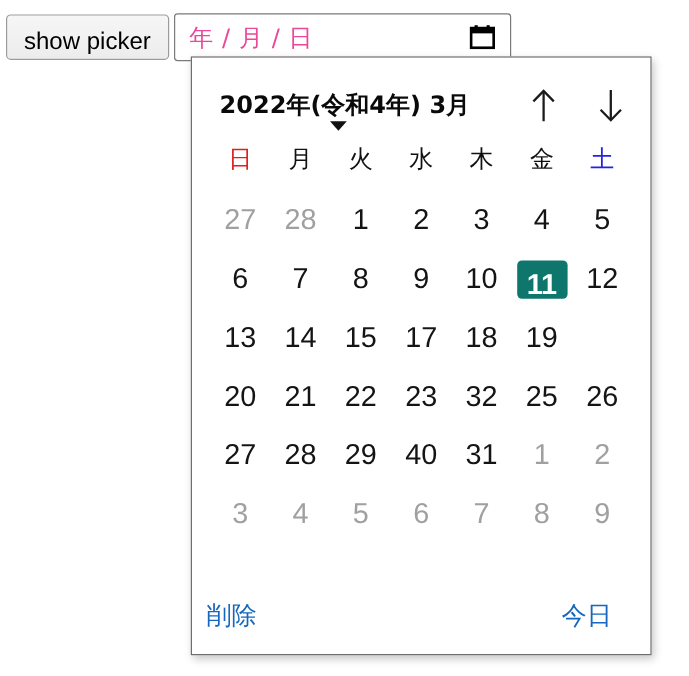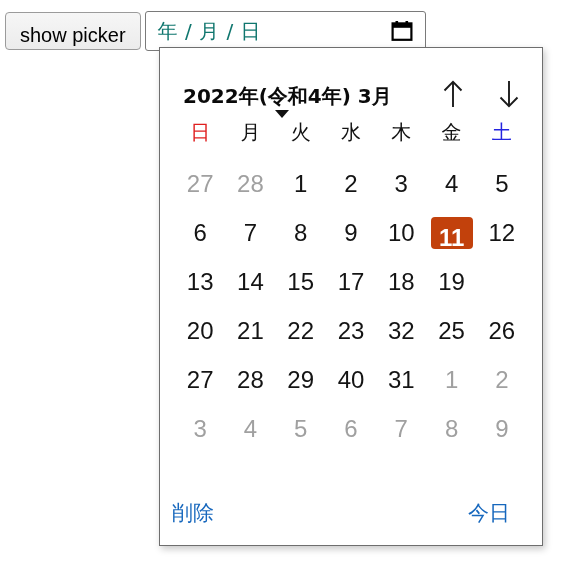--- a/index.html
+++ b/index.html
@@ -53,21 +53,21 @@
     border: 1px solid #7a7a7a;
     border-radius: 3px;
     display: flex;
     align-items: center;
     padding: 0 8px 0 12px;
   }
 
   .date-input-text {
     flex: 1;
     font-size: 20px;
-    color: #0f766e;
+    color: #ec4899;
     letter-spacing: 0.5px;
     white-space: nowrap;
     font-family: "DejaVu Sans", "Liberation Sans", sans-serif;
   }
 
   .cal-icon {
     width: 22px;
     height: 22px;
     flex: 0 0 auto;
     margin-right: 4px;
@@ -84,21 +84,21 @@
     border: 1px solid #6e6e6e;
     box-shadow: 2px 3px 7px rgba(0,0,0,0.22);
     padding: 0;
   }
 
   .picker-header {
     position: relative;
     height: 62px;
     padding: 0 18px 0 23px;
     display: flex;
-    align-items: flex-end;
+    align-items: center;
     justify-content: space-between;
   }
 
   .month-title-wrap {
     position: relative;
     padding-top: 17px;
   }
 
   .month-title {
     font-size: 20px;
@@ -172,21 +172,21 @@
     text-align: center;
     font-size: 24px;
     color: #141414;
     border-radius: 3px;
     font-family: "Liberation Sans", "DejaVu Sans", sans-serif;
   }
 
   .day.muted { color: #a0a0a0; }
 
   .day.selected {
-    background: #c2410c;
+    background: #0f766e;
     color: #ffffff;
     font-weight: bold;
     min-width: 42px;
     height: 32px;
     line-height: 42px;
     border-radius: 4px;
   }
 
   
   .picker-footer {

